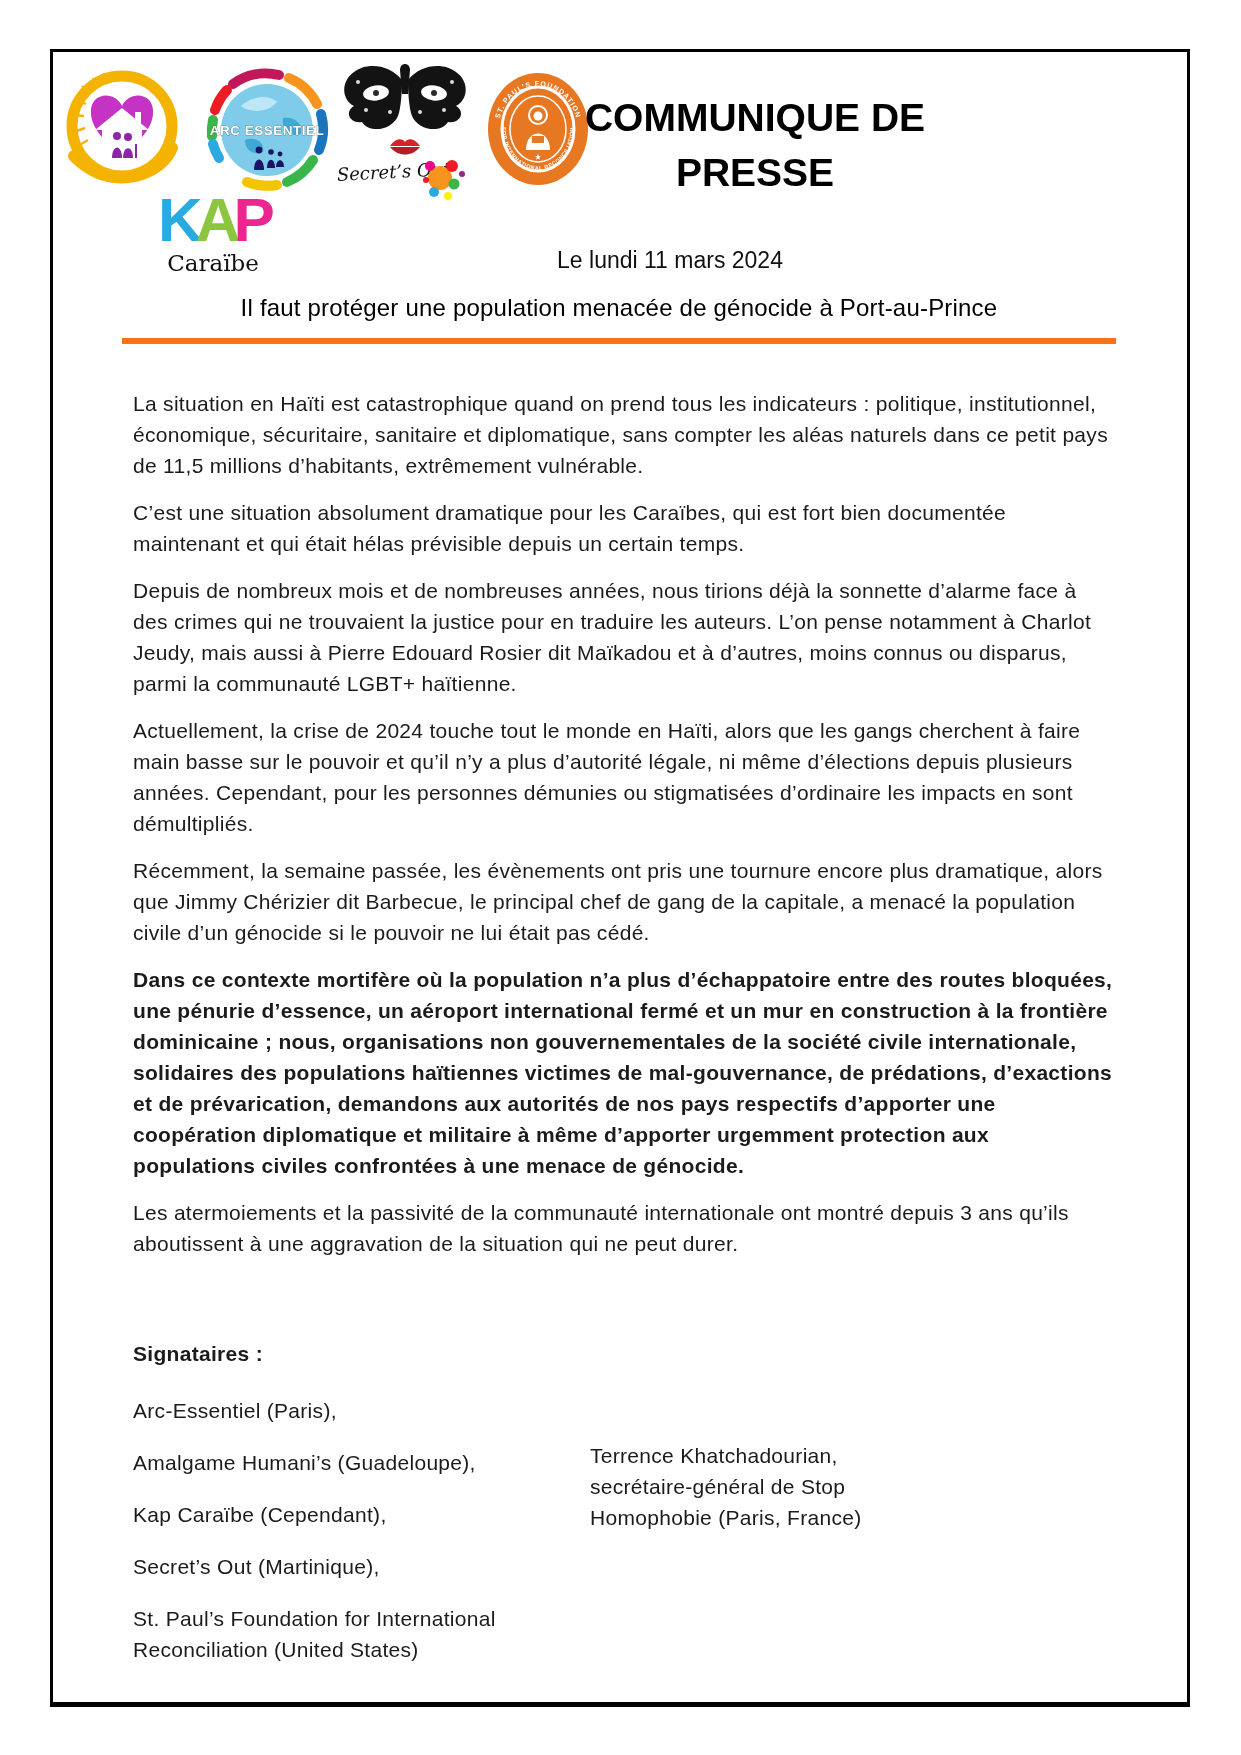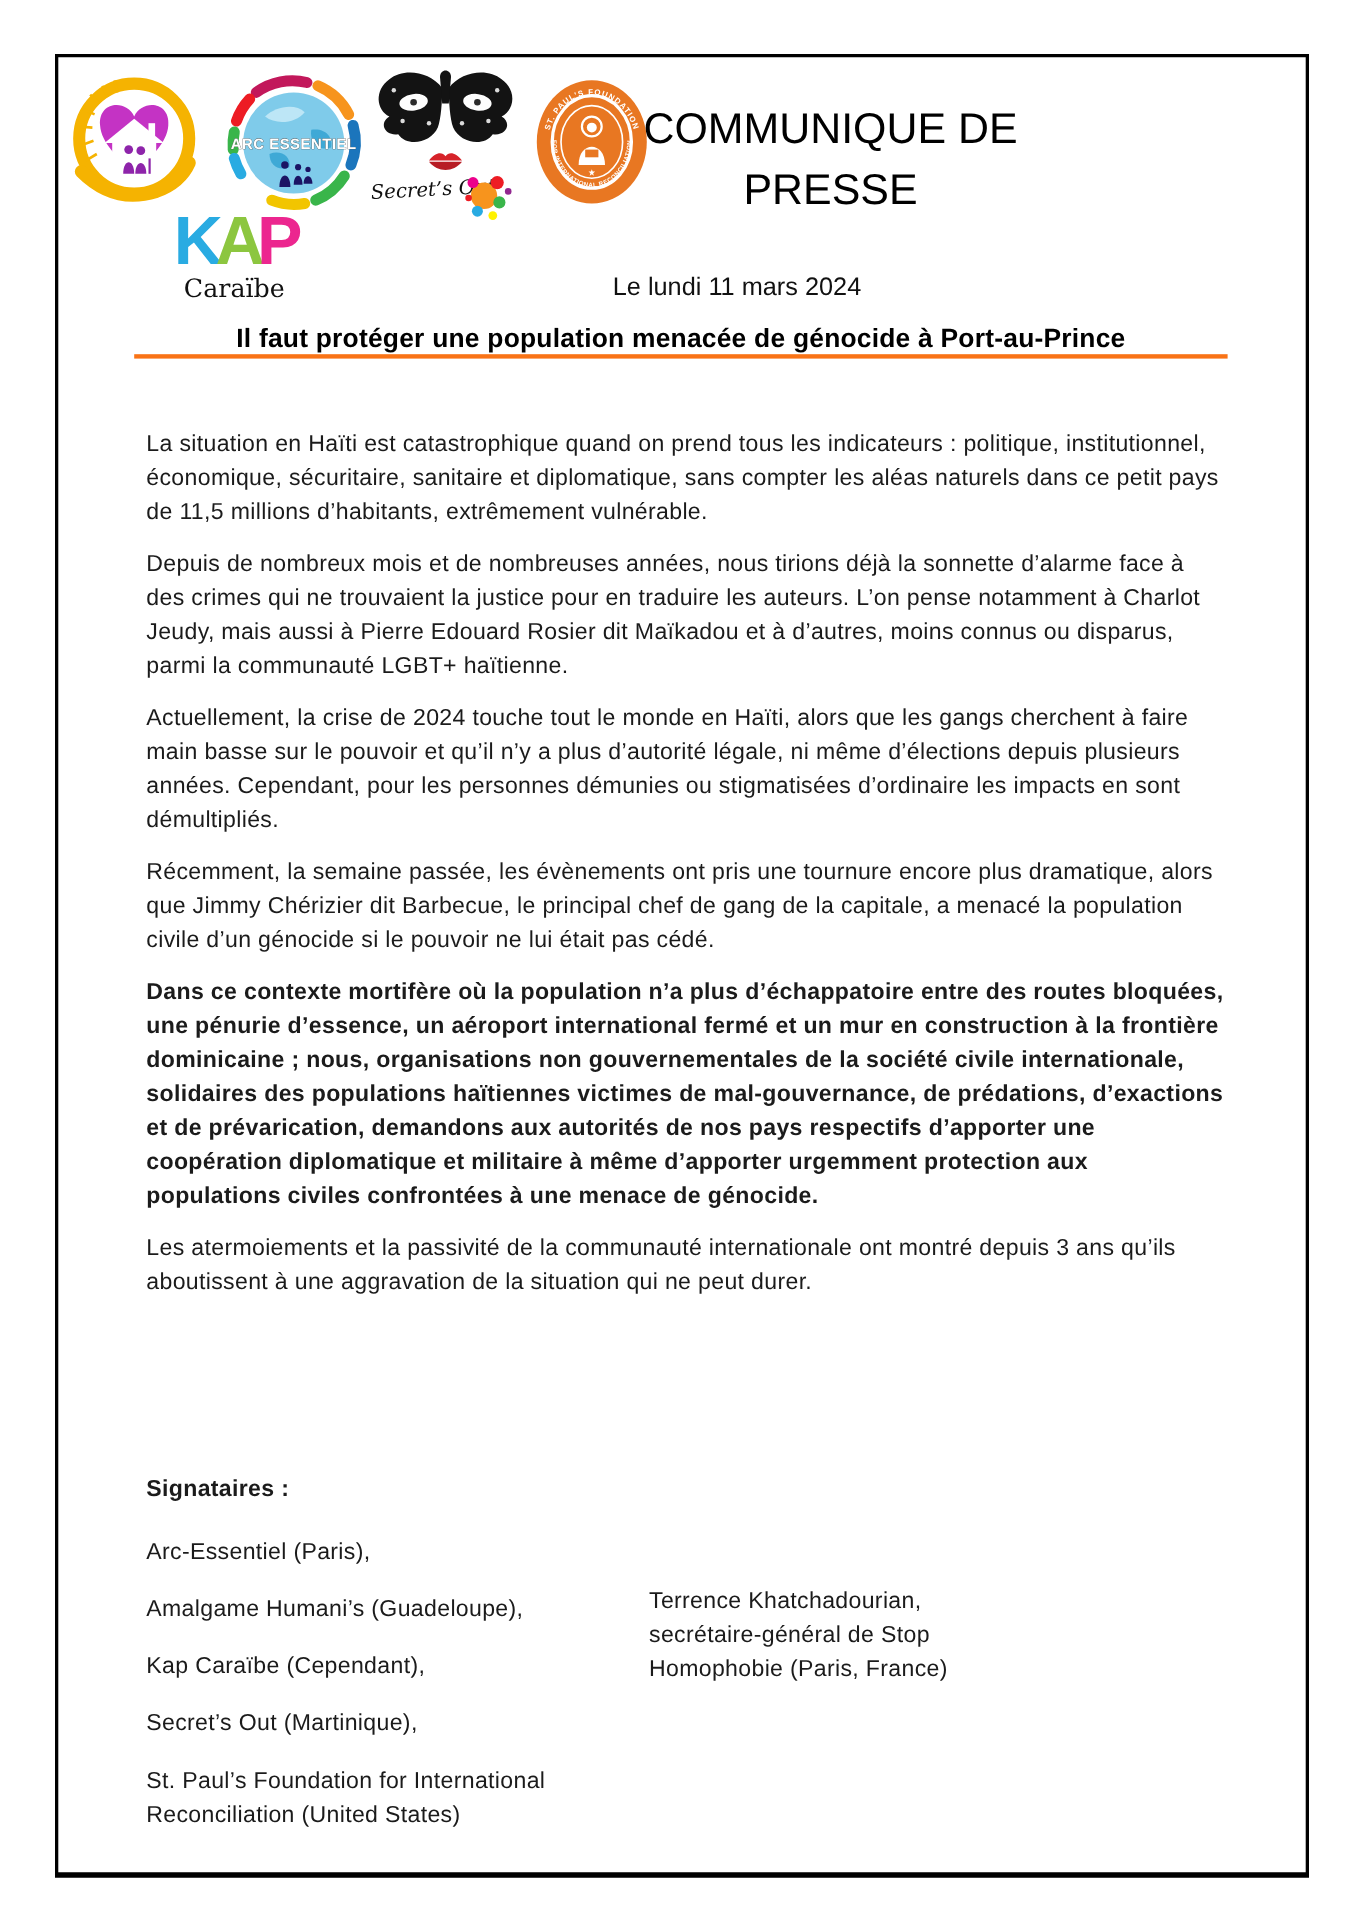--- a/index.html
+++ b/index.html
@@ -20,38 +20,39 @@
     border-bottom-width:5px;
     box-sizing:content-box;
   }
   .logo{position:absolute;}
   .communique{
     position:absolute;
     left:540px; top:90px; width:430px;
     text-align:center;
     font-size:39px;
     line-height:55px;
-    font-weight:400;
+    font-weight:700;
     color:#000;
   }
   .date{
     position:absolute;
     left:470px; top:247px; width:400px;
     text-align:center;
     font-size:23px;
     color:#111;
   }
   .headline{
     position:absolute;
     left:122px; top:294px; width:994px;
     text-align:center;
-    font-weight:700;
+    font-weight:400;
     font-size:24px;
     color:#000;
-    border-bottom:4px solid #f97316;
+    padding-bottom:16px;
+    border-bottom:6px solid #f97316;
     letter-spacing:0.2px;
   }
   .body-text{
     position:absolute;
     left:133px; top:372px; width:982px;
     font-size:21px;
     line-height:31px;
     letter-spacing:0.3px;
     margin-top:16px;
   }
@@ -230,20 +231,21 @@
     <div>COMMUNIQUE DE</div>
     <div>PRESSE</div>
   </div>
 
   <div class="date">Le lundi 11 mars 2024</div>
 
   <div class="headline">Il faut protéger une population menacée de génocide à Port-au-Prince</div>
 
   <div class="body-text">
       <p class="para">La situation en Haïti est catastrophique quand on prend tous les indicateurs : politique, institutionnel, économique, sécuritaire, sanitaire et diplomatique, sans compter les aléas naturels dans ce petit pays de 11,5 millions d’habitants, extrêmement vulnérable.</p>
+      <p class="para">C’est une situation absolument dramatique pour les Caraïbes, qui est fort bien documentée maintenant et qui était hélas prévisible depuis un certain temps.</p>
       <p class="para">Depuis de nombreux mois et de nombreuses années, nous tirions déjà la sonnette d’alarme face à des crimes qui ne trouvaient la justice pour en traduire les auteurs. L’on pense notamment à Charlot Jeudy, mais aussi à Pierre Edouard Rosier dit Maïkadou et à d’autres, moins connus ou disparus, parmi la communauté LGBT+ haïtienne.</p>
       <p class="para">Actuellement, la crise de 2024 touche tout le monde en Haïti, alors que les gangs cherchent à faire main basse sur le pouvoir et qu’il n’y a plus d’autorité légale, ni même d’élections depuis plusieurs années. Cependant, pour les personnes démunies ou stigmatisées d’ordinaire les impacts en sont démultipliés.</p>
       <p class="para">Récemment, la semaine passée, les évènements ont pris une tournure encore plus dramatique, alors que Jimmy Chérizier dit Barbecue, le principal chef de gang de la capitale, a menacé la population civile d’un génocide si le pouvoir ne lui était pas cédé.</p>
       <p class="para bold">Dans ce contexte mortifère où la population n’a plus d’échappatoire entre des routes bloquées, une pénurie d’essence, un aéroport international fermé et un mur en construction à la frontière dominicaine ; nous, organisations non gouvernementales de la société civile internationale, solidaires des populations haïtiennes victimes de mal-gouvernance, de prédations, d’exactions et de prévarication, demandons aux autorités de nos pays respectifs d’apporter une coopération diplomatique et militaire à même d’apporter urgemment protection aux populations civiles confrontées à une menace de génocide.</p>
       <p class="para">Les atermoiements et la passivité de la communauté internationale ont montré depuis 3 ans qu’ils aboutissent à une aggravation de la situation qui ne peut durer.</p>
     </div>
 
   <div class="signatories">
     <p class="heading">Signataires :</p>
   <p class="sig-item">Arc-Essentiel (Paris),</p>

